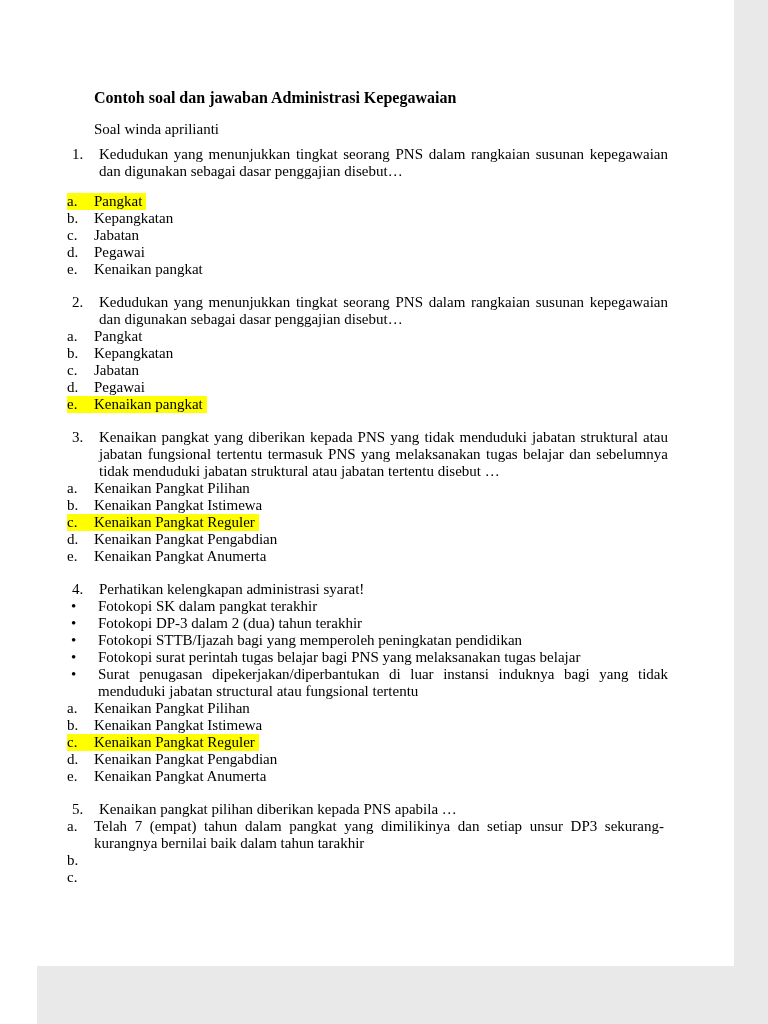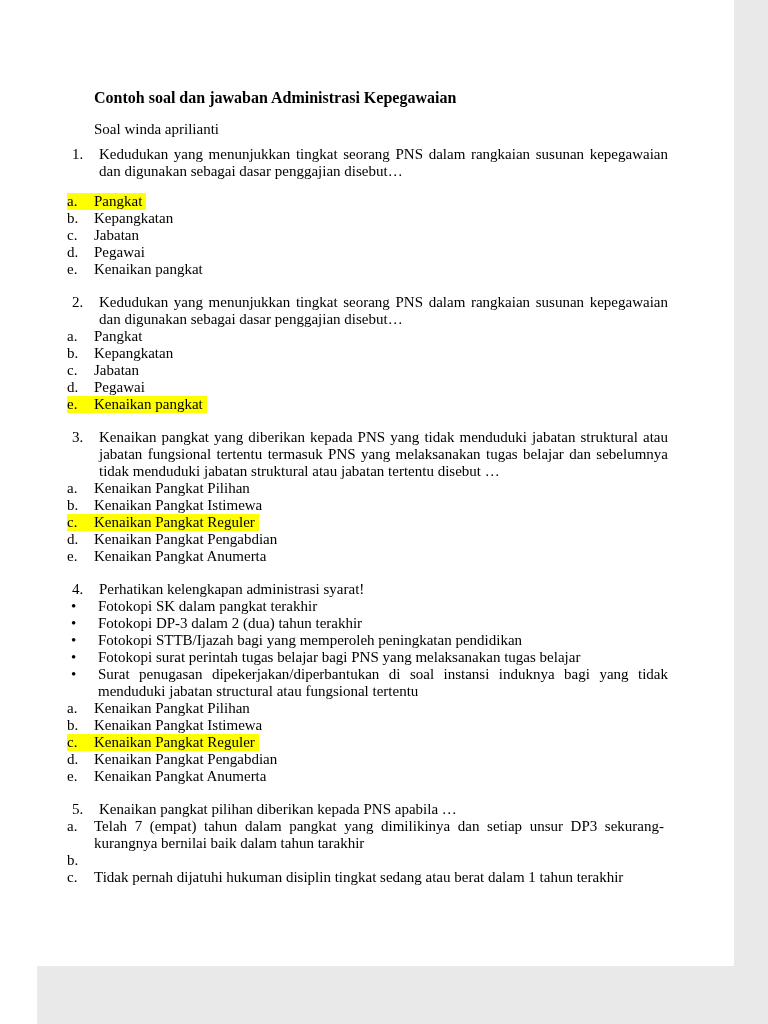--- a/index.html
+++ b/index.html
@@ -146,21 +146,21 @@
             <div class="row">
               <span class="marker bullet">•</span>
               <div class="qtext">Fotokopi STTB/Ijazah bagi yang memperoleh peningkatan pendidikan</div>
             </div>
             <div class="row">
               <span class="marker bullet">•</span>
               <div class="qtext">Fotokopi surat perintah tugas belajar bagi PNS yang melaksanakan tugas belajar</div>
             </div>
             <div class="row">
               <span class="marker bullet">•</span>
-              <div class="qtext">Surat penugasan dipekerjakan/diperbantukan di soal instansi induknya bagi yang tidak menduduki jabatan structural atau fungsional tertentu</div>
+              <div class="qtext">Surat penugasan dipekerjakan/diperbantukan di luar instansi induknya bagi yang tidak menduduki jabatan structural atau fungsional tertentu</div>
             </div>
             <div class="opts">
               <div class="row opt">
                 <span class="marker letter">a.</span>
                 <span class="otext">Kenaikan Pangkat Pilihan</span>
               </div>
               <div class="row opt">
                 <span class="marker letter">b.</span>
                 <span class="otext">Kenaikan Pangkat Istimewa</span>
               </div>
@@ -186,21 +186,20 @@
             <div class="opts">
               <div class="row opt">
                 <span class="marker letter">a.</span>
                 <span class="otext">Telah 7 (empat) tahun dalam pangkat yang dimilikinya dan setiap unsur DP3 sekurang-kurangnya bernilai baik dalam tahun tarakhir</span>
               </div>
               <div class="row opt">
                 <span class="marker letter">b.</span>
               </div>
               <div class="row opt">
                 <span class="marker letter">c.</span>
-                <span class="otext">Tidak pernah dijatuhi hukuman disiplin tingkat sedang atau berat dalam 1 tahun terakhir</span>
               </div>
             </div>
           </div>
         </div>
     </div>
   </div>
   <div class="next-page-corner"></div>
 </div>
 
 </body></html>

